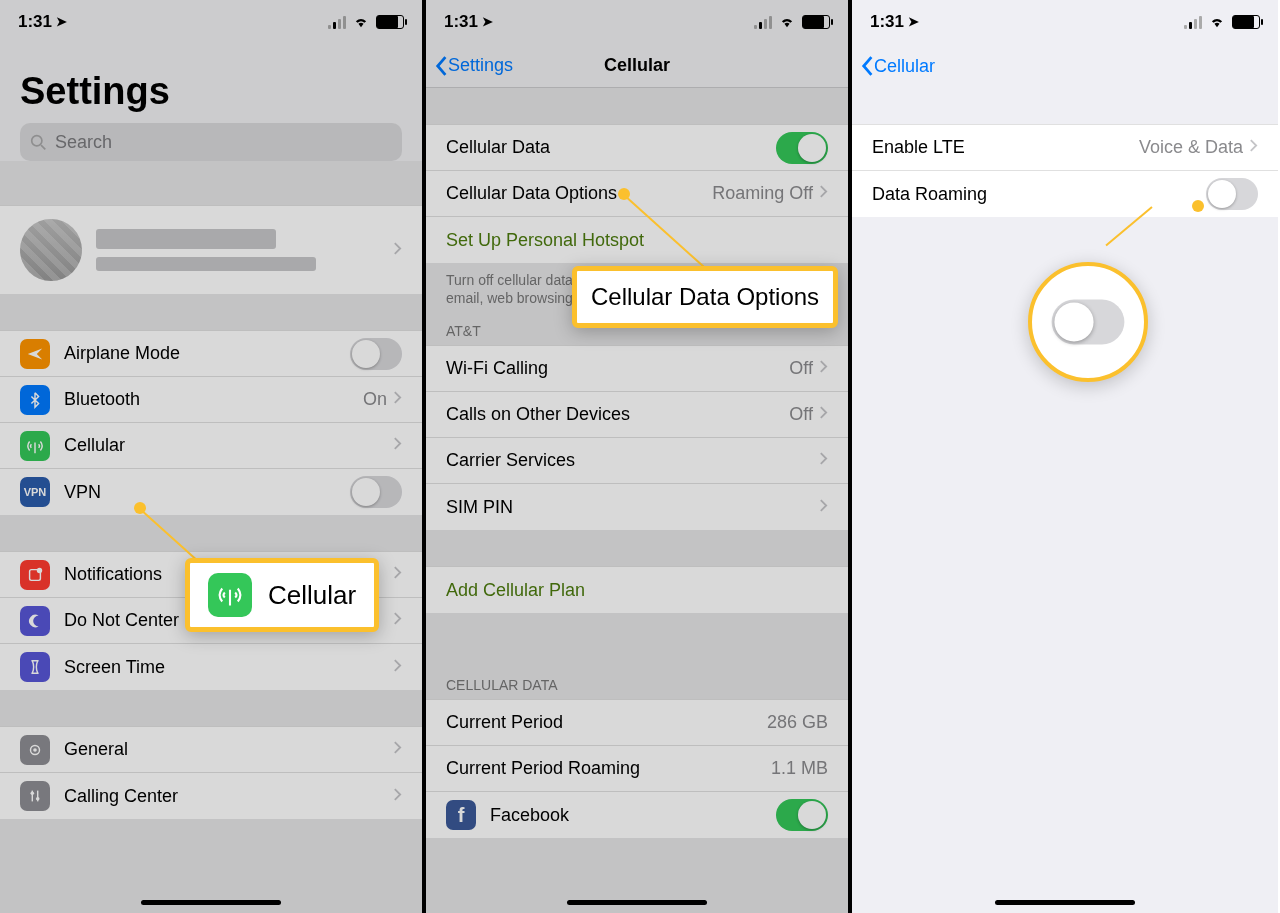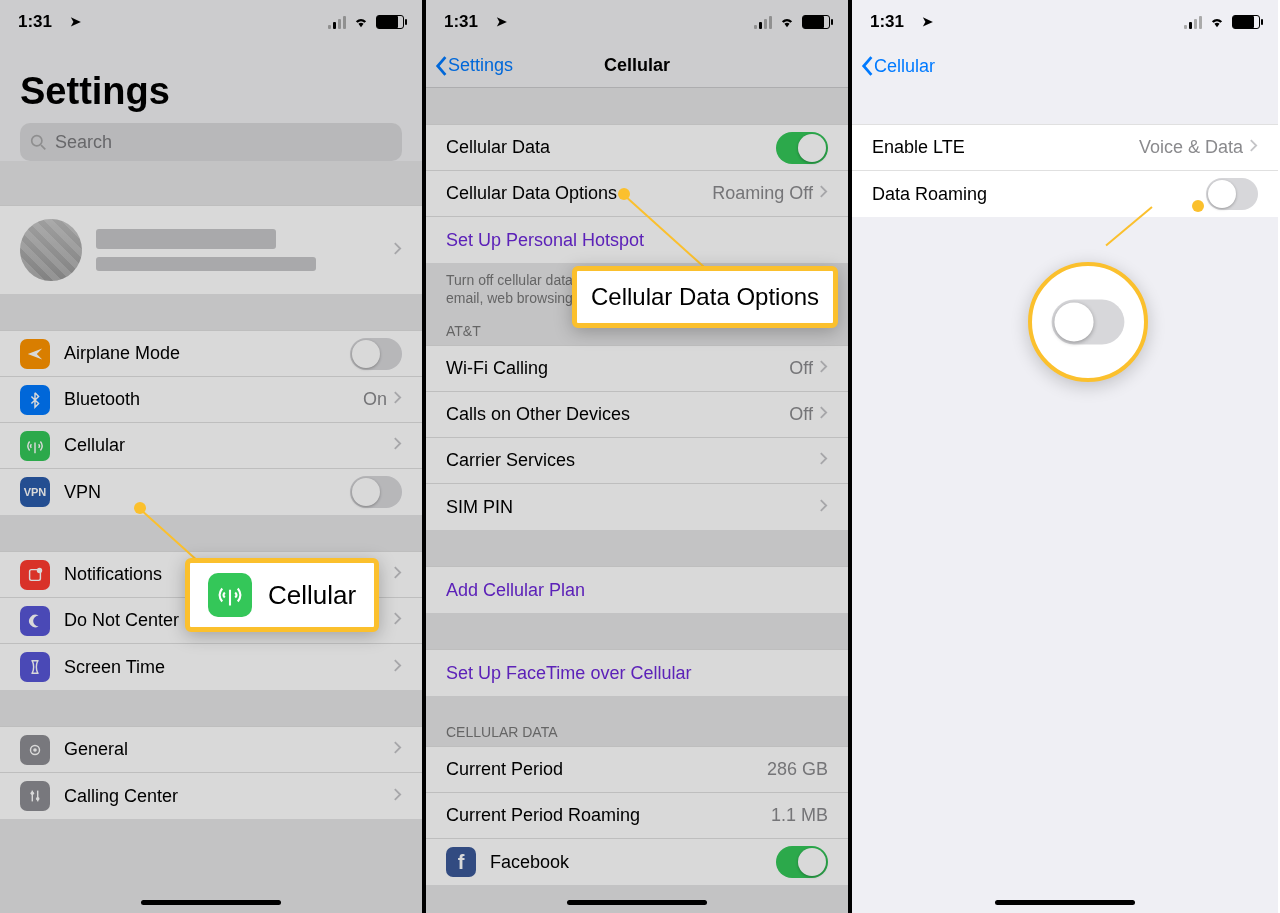--- a/index.html
+++ b/index.html
@@ -4,21 +4,21 @@
 <style>
   * { box-sizing: border-box; margin: 0; padding: 0; font-family: -apple-system, "Helvetica Neue", Arial, sans-serif; }
   body { background:#fff; width:1280px; height:913px; overflow:hidden; }
   .stage { display:flex; width:1280px; height:913px; }
   .phone { width:426px; height:913px; position:relative; border-right:4px solid #000; background:#e5e5e7; overflow:hidden; }
   .phone:last-child { border-right:none; }
   .dimmed::after { content:""; position:absolute; inset:0; background:rgba(0,0,0,0.15); pointer-events:none; }
 
   
   .statusbar { height:44px; display:flex; align-items:center; justify-content:space-between; padding:0 18px; font-size:17px; font-weight:600; background:transparent; }
-  .sb-left { display:flex; align-items:center; gap:18px; }
+  .sb-left { display:flex; align-items:center; gap:4px; }
   .sb-right { display:flex; align-items:center; gap:6px; }
   .sb-icon-sig { display:flex; align-items:flex-end; gap:2px; }
   .sb-icon-sig span { width:3px; background:#000; border-radius:1px; }
   .sb-icon-sig span:nth-child(1){height:4px;background:#aaa;}
   .sb-icon-sig span:nth-child(2){height:7px;}
   .sb-icon-sig span:nth-child(3){height:10px;background:#aaa;}
   .sb-icon-sig span:nth-child(4){height:13px;background:#aaa;}
   .sb-wifi { width:18px; height:12px; }
   .sb-batt { width:28px; height:14px; border:1.5px solid #000; border-radius:3px; position:relative; }
   .sb-batt::after{content:"";position:absolute;right:-4px;top:3px;width:2px;height:6px;background:#000;border-radius:1px;}
@@ -39,21 +39,21 @@
   .group { background:#fff; }
   .spacer-s { height:30px; }
   .spacer-m { height:36px; }
   .foot-text { padding:8px 20px; font-size:14px; color:#777; line-height:1.3; }
   .hdr-text { padding:28px 20px 6px; font-size:14px; color:#777; text-transform:none; }
 
   .row { display:flex; align-items:center; padding:0 20px; min-height:46px; border-bottom:0.5px solid rgba(0,0,0,0.12); font-size:18px; background:#fff; position:relative; }
   .row:last-child{border-bottom:none;}
   .row .icon { width:30px; height:30px; border-radius:7px; margin-right:14px; display:flex; align-items:center; justify-content:center; flex-shrink:0;}
   .row .label { flex:1; color:#000; }
-  .row .label-link { flex:1; color:#6d28d9; }
+  .row .label-link { flex:1; color:#4d7c0f; }
   .row .value { color:#8a8a8d; font-size:18px; margin-right:6px;}
   .row .chev { color:#c4c4c7; }
   .row .chev svg{width:9px;height:15px;}
   .row.indent { padding-left:50px; }
   .row.profile { min-height:88px; }
   .row.profile .avatar { width:62px; height:62px; border-radius:50%; background:linear-gradient(#bbb,#999); margin-right:14px; position:relative; overflow:hidden; }
   .row.profile .avatar::after{content:"";position:absolute;inset:0;background:repeating-linear-gradient(45deg,rgba(255,255,255,0.2) 0 6px,transparent 6px 12px);}
   .row.profile .ptxt .pn { font-size:22px; background:#c7c7c9; color:transparent; border-radius:3px; height:20px; width:180px; }
   .row.profile .ptxt .ps { margin-top:8px; background:#c7c7c9; color:transparent; border-radius:3px; height:14px; width:220px; }
 
@@ -348,25 +348,20 @@
   </div>
 
   <div class="spacer-m"></div>
   <div class="group list-top-border">
     <div class="row">
       <span class="label-link">Add Cellular Plan</span>
     </div>
   </div>
 
   <div class="spacer-m"></div>
-  <div class="group list-top-border">
-    <div class="row">
-      <span class="label-link">Set Up FaceTime over Cellular</span>
-    </div>
-  </div>
 
   <div class="hdr-text">CELLULAR DATA</div>
   <div class="group list-top-border">
     <div class="row">
       <span class="label">Current Period</span>
       <span class="value" style="margin-right:0;">286 GB</span>
     </div>
     <div class="row">
       <span class="label">Current Period Roaming</span>
       <span class="value" style="margin-right:0;">1.1 MB</span>

